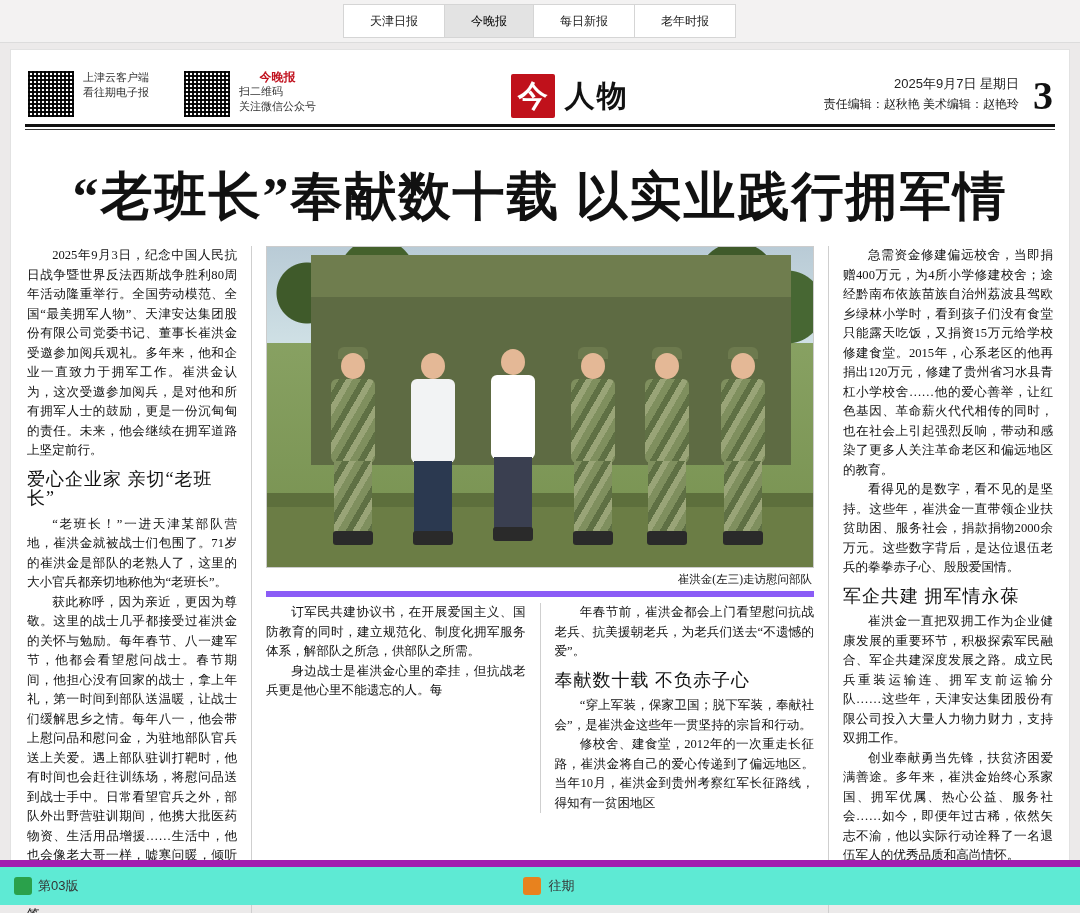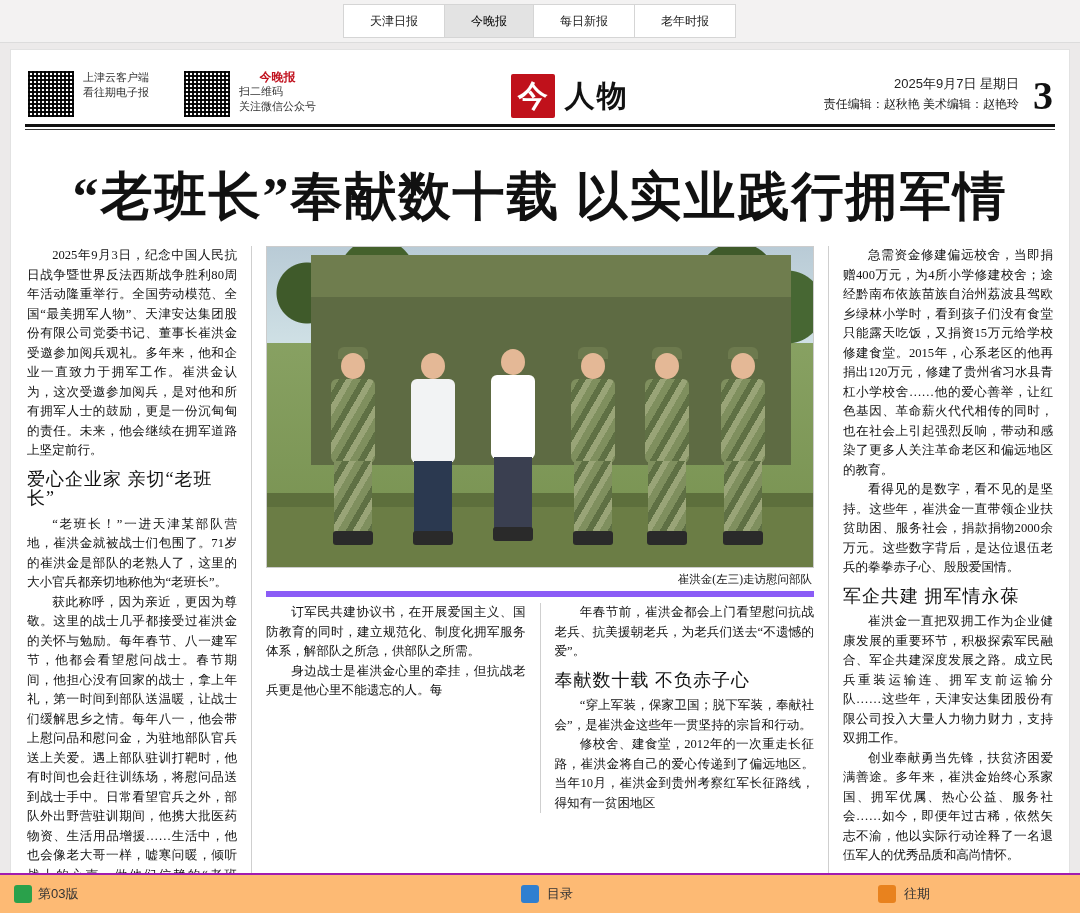--- a/index.html
+++ b/index.html
@@ -95,22 +95,22 @@
   .person .legs{position:absolute;left:9px;top:108px;width:38px;height:72px;
      background:repeating-linear-gradient(120deg,#7f8f5e 0 7px,#5f7044 7px 13px,#99a477 13px 19px);}
   .person .boots{position:absolute;left:8px;top:178px;width:40px;height:14px;background:#2a2a2a;border-radius:3px;}
   .person.civ .torso{background:#f2f3f4;}
   .person.civ .legs{background:#2b3950;}
   .person.civ2 .torso{background:#ffffff;}
   .person.civ2 .legs{background:#3a3f50;}
 
   
   .bottombar{
-    position:absolute;left:0;bottom:0;width:1080px;height:38px;background:#fdba74;
-    border-top:2px solid #a21caf;display:flex;align-items:center;
+    position:absolute;left:0;bottom:8px;width:1080px;height:38px;background:#5eead4;
+    border-top:7px solid #a21caf;display:flex;align-items:center;
     font-family:"Liberation Sans",sans-serif;font-size:13px;color:#333;
   }
   .bb-left{display:flex;align-items:center;gap:6px;padding-left:14px;width:33%;}
   .bb-mid{display:flex;align-items:center;gap:8px;justify-content:center;width:34%;}
   .bb-right{display:flex;align-items:flex-start;gap:8px;justify-content:center;width:33%;}
   .ic{width:18px;height:18px;border-radius:3px;display:inline-block;}
   .ic.green{background:#2aa14b;}
   .ic.blue{background:#2f7fd0;}
   .ic.orange{background:#e8821e;}
 </style>
@@ -252,23 +252,19 @@
         <p style="text-align:right;text-indent:0;margin-top:8px;font-weight:bold;">记者  穆德旺  图片由受访者提供</p>
       </div>
     </div>
   </div>
 
   <div class="bottombar">
     <div class="bb-left">
       <span class="ic green"></span>
       <span>第03版</span>
     </div>
-    <div class="bb-mid">
-      <span class="ic blue"></span>
-      <span>目录</span>
-    </div>
     <div class="bb-right">
       <span class="ic orange"></span>
       <span>往期</span>
     </div>
   </div>
 
 </div>
 
 </body></html>

